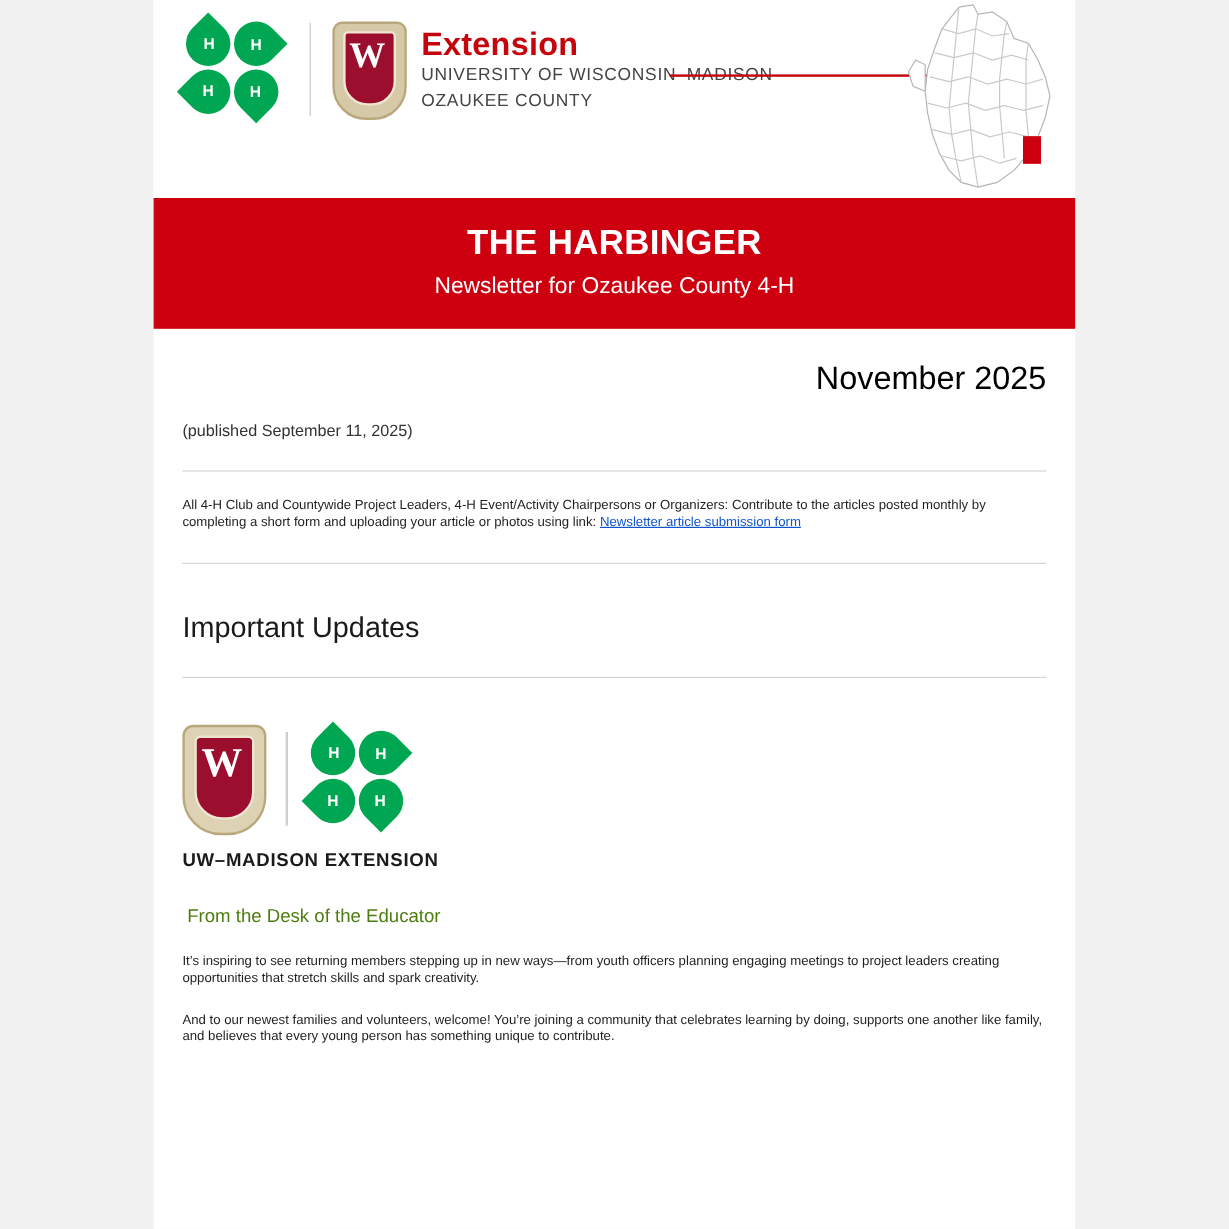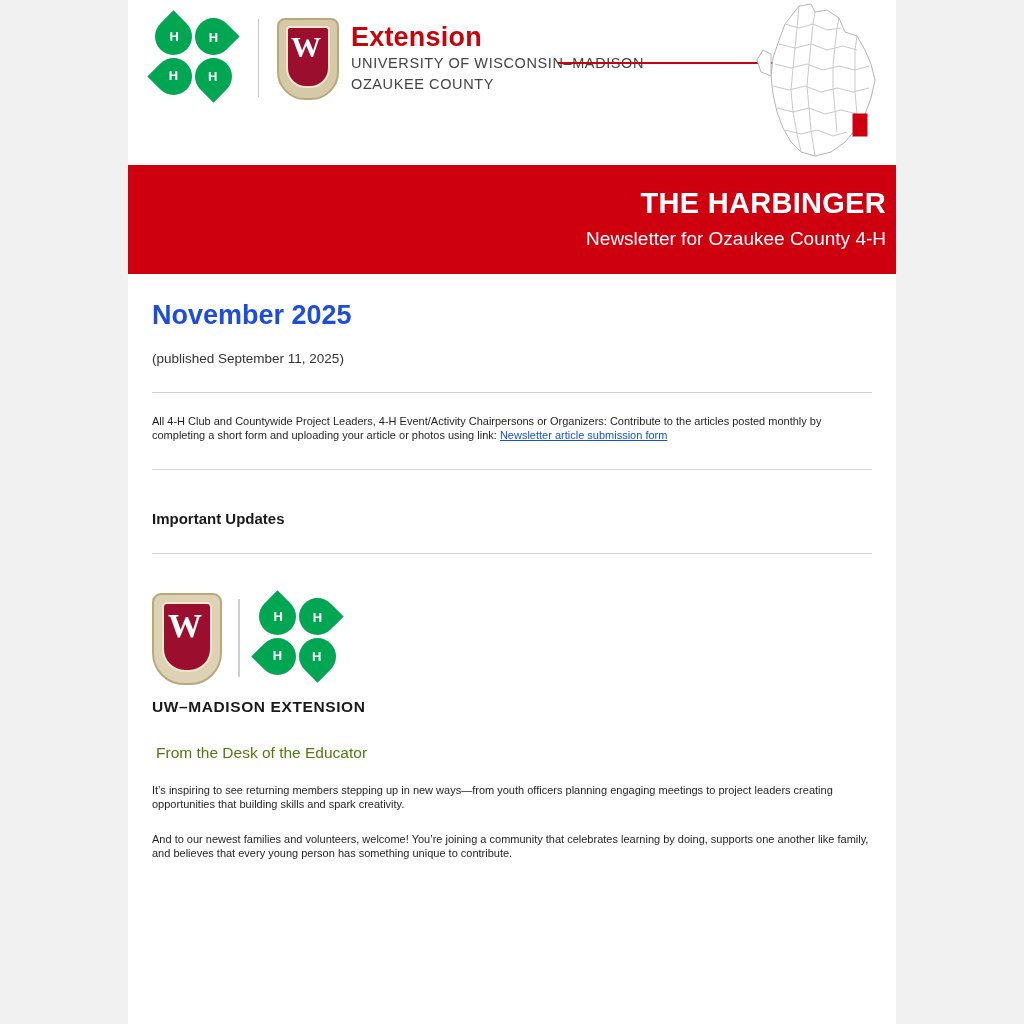--- a/index.html
+++ b/index.html
@@ -142,44 +142,45 @@
     right: 8px;
     top: 2px;
     width: 135px;
     height: 158px;
   }
 
   
   .banner {
     background: #ce0010;
     color: #ffffff;
-    text-align: right;
+    text-align: center;
     padding: 22px 10px 24px;
   }
   .banner h1 {
     margin: 0;
     font-size: 29px;
     font-weight: bold;
     letter-spacing: .3px;
   }
   .banner h2 {
     margin: 8px 0 0;
     font-size: 19px;
     font-weight: normal;
   }
 
   
   .body-wrap {
     padding: 0 24px 30px 24px;
   }
   .issue-title {
     font-size: 27px;
-    font-weight: bold;
-    color: #1d4ed8;
+    font-weight: normal;
+    color: #000000;
     margin: 26px 0 0 0;
+    text-align: right;
   }
   .published {
     font-size: 13.5px;
     color: #333333;
     margin-top: 20px;
   }
   hr.rule {
     border: none;
     border-top: 1px solid #d4d4d4;
     margin: 26px 0 0 0;
@@ -188,22 +189,22 @@
     font-size: 11px;
     line-height: 1.26;
     color: #1f1f1f;
     margin: 22px 0 0 0;
   }
   .para a {
     color: #1155cc;
     text-decoration: underline;
   }
   .section-title {
-    font-size: 15px;
-    font-weight: bold;
+    font-size: 24px;
+    font-weight: normal;
     color: #1a1a1a;
     margin: 40px 0 0 0;
   }
 
   
   .uw-block {
     margin: 38px 0 0 0;
   }
   .uw-row {
     display: flex;
@@ -377,18 +378,18 @@
             <div class="leaf l4">
                 <span>H</span>
               </div>
           </div>
         </div>
         <div class="uw-caption">UW–MADISON EXTENSION</div>
       </div>
 
       <div class="desk-title"> From the Desk of the Educator</div>
 
-      <p class="para">It’s inspiring to see returning members stepping up in new ways—from youth officers planning engaging meetings to project leaders creating opportunities that building skills and spark creativity.</p>
+      <p class="para">It’s inspiring to see returning members stepping up in new ways—from youth officers planning engaging meetings to project leaders creating opportunities that stretch skills and spark creativity.</p>
       <p class="para">And to our newest families and volunteers, welcome! You’re joining a community that celebrates learning by doing, supports one another like family, and believes that every young person has something unique to contribute.</p>
 
     </div>
   </div>
 </div>
 
 </body></html>

